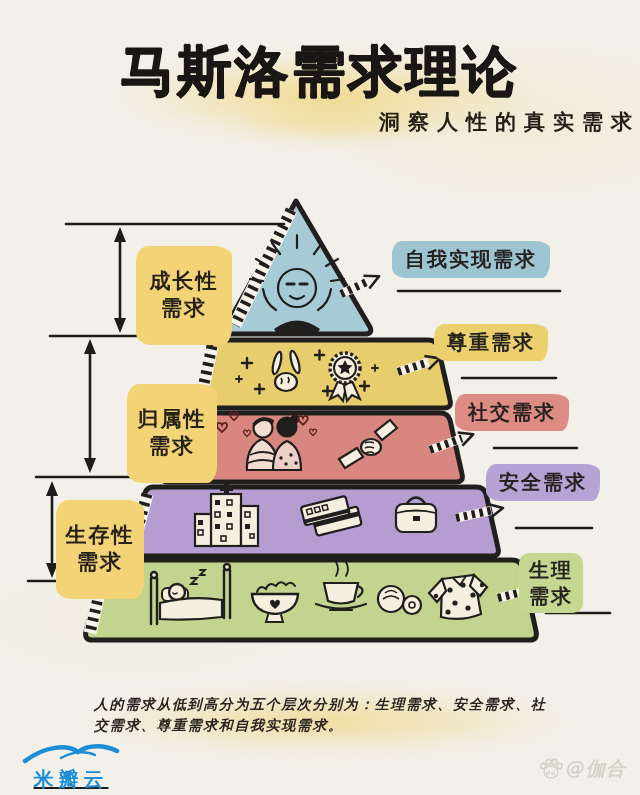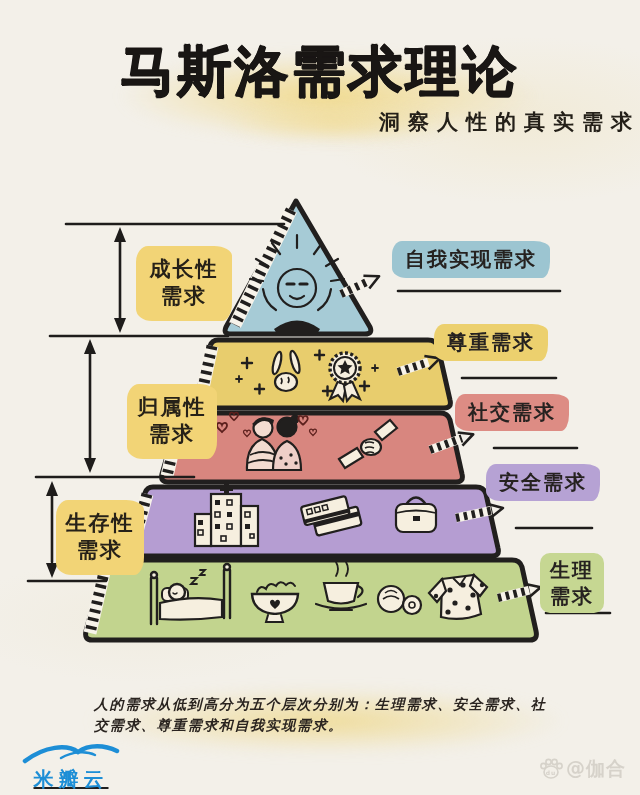--- a/index.html
+++ b/index.html
@@ -23,38 +23,38 @@
     font-size:54px;font-weight:900;letter-spacing:3px;color:#191614;
     text-shadow:.8px 0 #191614,-.8px 0 #191614,0 .8px #191614,0 -.8px #191614;
   }
   .subtitle{
     position:absolute;left:0;top:108px;width:640px;text-align:right;
     font-size:21px;font-weight:700;letter-spacing:8px;color:#242019;
   }
   svg.layer{position:absolute;left:0;top:0;}
   .blabel{
     position:absolute;text-align:center;font-weight:700;font-size:21px;
-    line-height:1.3;letter-spacing:2px;color:#262118;padding:10px 6px;
+    line-height:1.3;letter-spacing:2px;color:#262118;padding:22px 6px;
     border-radius:12px 18px 10px 16px/16px 10px 18px 12px;
   }
   .rlabel{
     position:absolute;font-weight:700;font-size:20px;letter-spacing:2px;
     color:#262220;padding:5px 13px;white-space:nowrap;
     border-radius:10px 16px 8px 14px/14px 8px 16px 10px;
   }
   .rlabel.two-lines{white-space:normal;text-align:center;line-height:1.3;padding:4px 10px;}
   .footer-text{
     position:absolute;left:94px;top:694px;width:458px;
     font-size:14px;font-weight:700;line-height:1.5;letter-spacing:1.6px;color:#2a2420;font-style:italic;
   }
   .logo{position:absolute;left:16px;top:742px;width:110px;text-align:center;text-decoration:underline;}
   .logo .logo-text{display:block;font-size:20px;font-weight:700;letter-spacing:5px;color:#1d8ed6;margin-top:-2px;}
   .credit{
     position:absolute;left:538px;top:756px;display:flex;align-items:center;gap:2px;
-    color:#d6d2ca;font-size:19px;font-weight:700;letter-spacing:1px;
+    color:#d6d2ca;font-size:19px;font-weight:700;letter-spacing:1px;font-style:italic;
   }
 </style>
 </head>
 <body>
 
 <div class="canvas">
 
   <div class="wash wash-title"></div>
   <div class="wash wash-subtitle"></div>
   <div class="wash wash-footer"></div>
@@ -301,21 +301,21 @@
   </div>
   <div class="blabel" style="left: 56px; top: 500px; width: 76px; background-color: rgb(242, 212, 118); text-align: center;">
     <span>生存性</span><br>
     <span>需求</span>
   </div>
 
   <div class="rlabel" style="left: 392px; top: 241px; background-color: rgb(156, 197, 209);">自我实现需求</div>
   <div class="rlabel" style="left: 434px; top: 324px; background-color: rgb(236, 208, 110);">尊重需求</div>
   <div class="rlabel" style="left: 455px; top: 394px; background-color: rgb(221, 140, 132);">社交需求</div>
   <div class="rlabel" style="left: 486px; top: 464px; background-color: rgb(182, 162, 212);">安全需求</div>
-  <div class="rlabel two-lines" style="left: 540px; top: 553px; background-color: rgb(198, 215, 146); border-radius: 10px;">
+  <div class="rlabel two-lines" style="left: 519px; top: 553px; background-color: rgb(198, 215, 146); border-radius: 10px;">
     <span>生理</span><br>
     <span>需求</span>
   </div>
 
   <div class="footer-text">人的需求从低到高分为五个层次分别为：生理需求、安全需求、社交需求、尊重需求和自我实现需求。</div>
 
   <div class="logo">
     <svg width="104" height="22" viewBox="0 0 104 22">
       <path d="M6 19 C26 4 48 2 59 10 C70 2 86 3 98 9" stroke="#1d8ed6" stroke-width="4.5" fill="none" stroke-linecap="round"></path>
       <path d="M42 16 C54 9 68 9 76 13" stroke="#1d8ed6" stroke-width="2.5" fill="none" stroke-linecap="round"></path>

